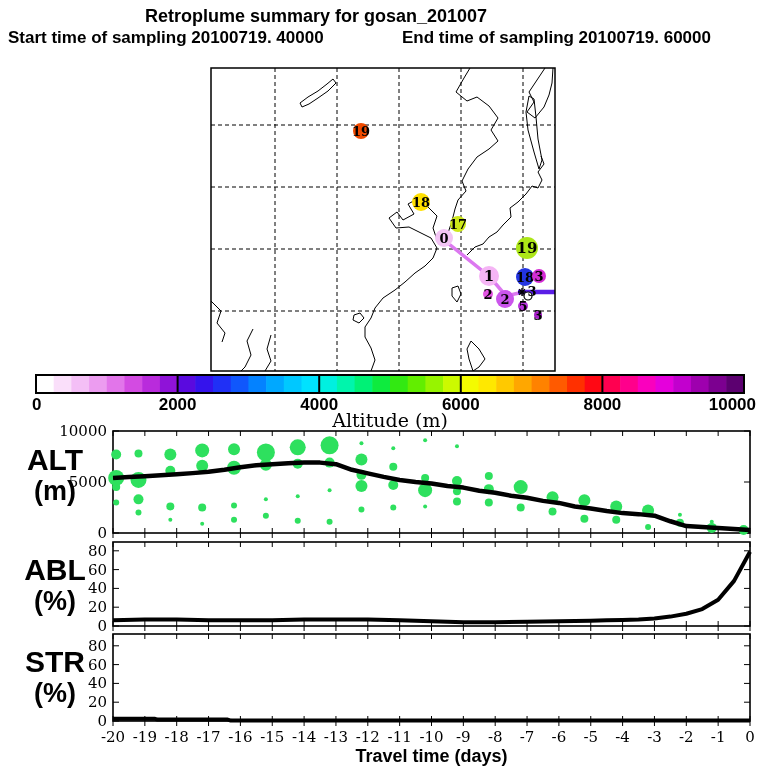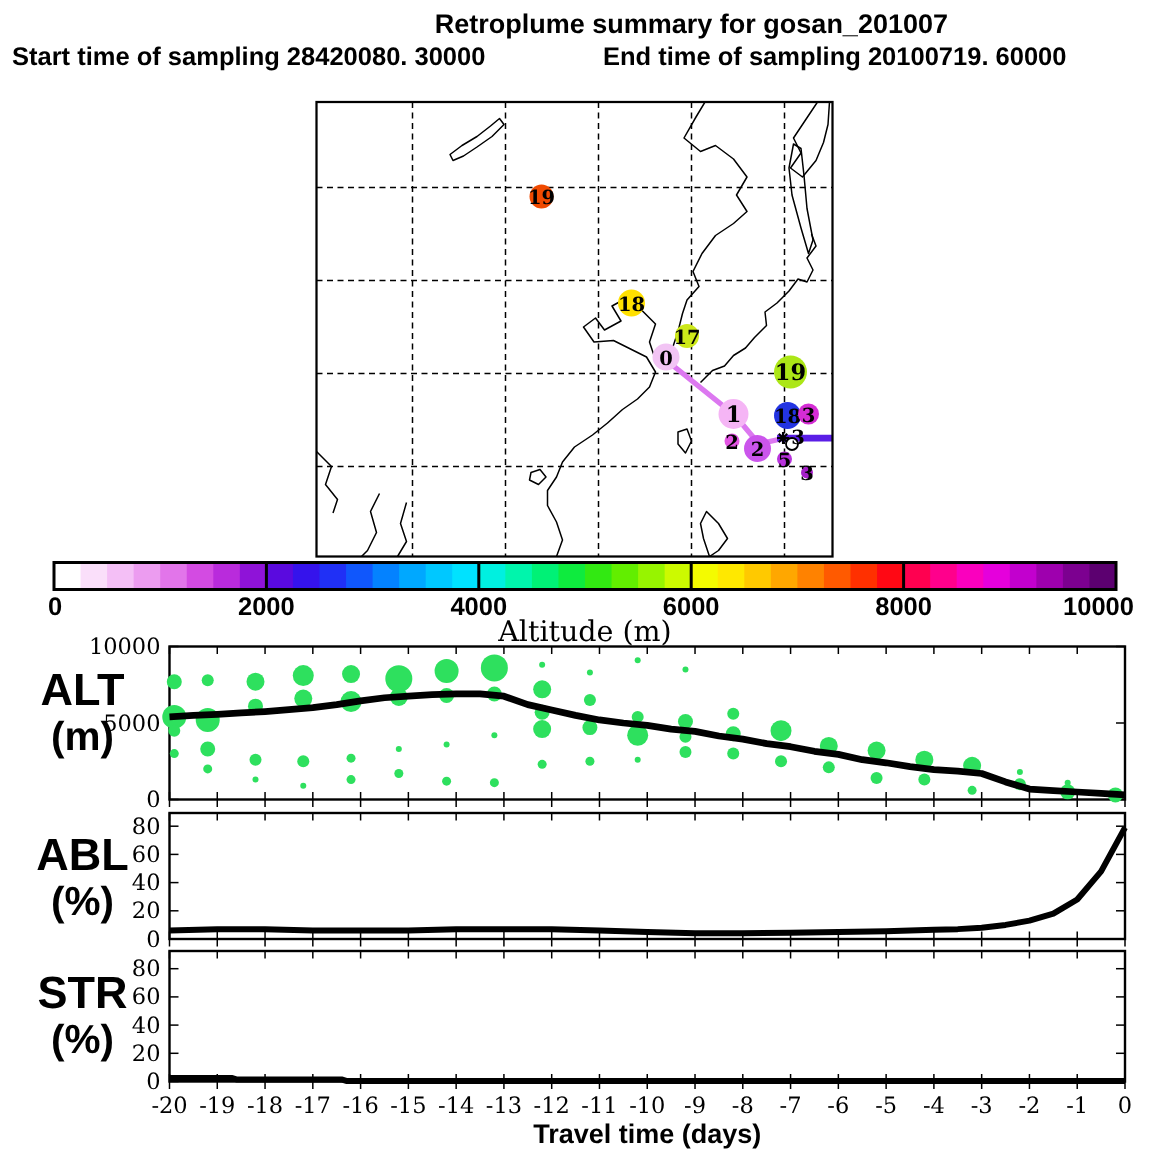--- a/index.html
+++ b/index.html
@@ -1,36 +1,36 @@
 <!DOCTYPE html>
 <html><head>
 <meta charset="utf-8">
 <style>
   html,body{margin:0;padding:0;background:#fff;}
   .fig{position:relative;width:768px;height:768px;background:#ffffff;overflow:hidden;
        font-family:"Liberation Sans",sans-serif;color:#000;}
-  .hdr{position:absolute;left:0;width:632px;text-align:right;font-weight:bold;white-space:nowrap;}
+  .hdr{position:absolute;left:0;width:632px;text-align:center;font-weight:bold;white-space:nowrap;}
   .t1{top:6px;font-size:18px;}
   .t2{top:28px;font-size:17px;}
   .t2 span{position:absolute;top:0;white-space:nowrap;}
   .t2 .s1{left:8px;}
   .t2 .s2{left:402px;}
   .t3{top:48px;font-size:15px;}
   svg{position:absolute;left:0;top:0;}
   text{fill:#000;}
   .serif{font-family:"DejaVu Serif","Liberation Serif",serif;}
   .sans{font-family:"Liberation Sans",sans-serif;font-weight:bold;}
 </style>
 </head>
 <body>
 
 <div class="fig">
   <div class="hdr t1">Retroplume summary for gosan_201007</div>
   <div class="hdr t2">
-    <span class="s1">Start time of sampling 28420080. 30000</span>
+    <span class="s1">Start time of sampling 20100719. 40000</span>
     <span class="s2">End time of sampling 20100719. 60000</span>
   </div>
   <svg id="chart" width="768" height="768" viewBox="0 0 768 768">
       <g>
         <clipPath id="mclip">
           <rect x="211" y="68" width="344" height="303"></rect>
         </clipPath>
         <g clip-path="url(#mclip)">
           <line x1="275" y1="68" x2="275" y2="371" stroke="#000" stroke-width="1" stroke-dasharray="4 3"></line>
           <line x1="337" y1="68" x2="337" y2="371" stroke="#000" stroke-width="1" stroke-dasharray="4 3"></line>

